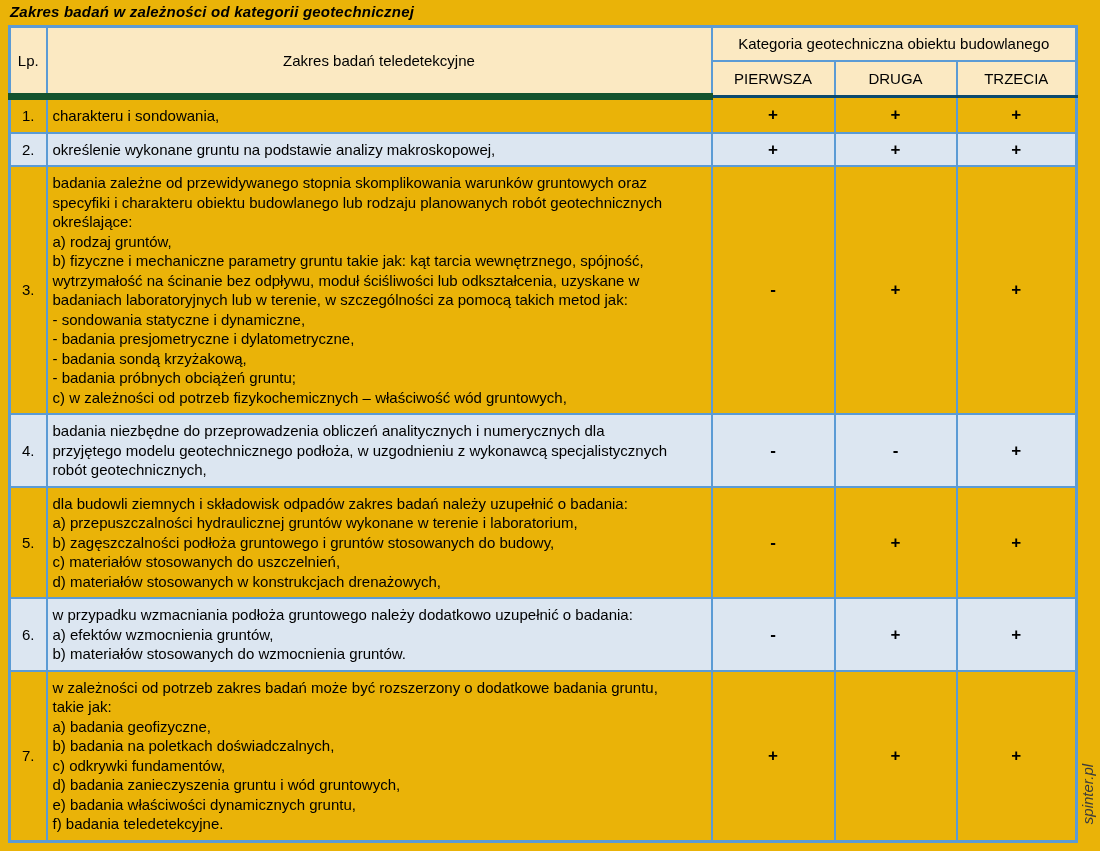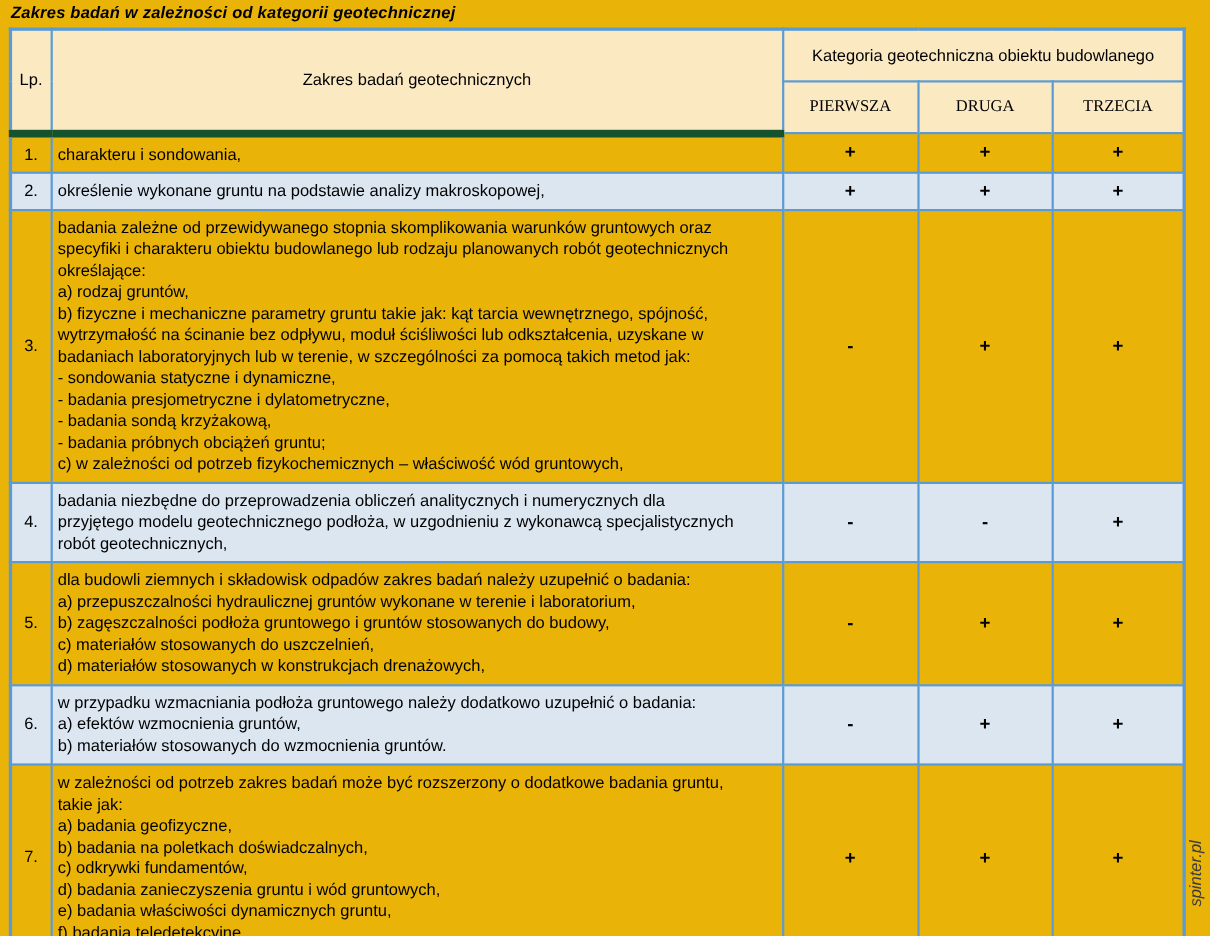--- a/index.html
+++ b/index.html
@@ -41,25 +41,25 @@
     box-sizing: border-box;
     font-weight: normal;
   }
   table.geo-table {
     border: 3px solid #5b9bd5;
   }
   thead th {
     background: #fbe9c2;
     text-align: center;
     vertical-align: middle;
-    padding: 14px 4px;
+    padding: 2px 4px;
   }
   thead tr.group-row { height: 34px; }
   thead tr.cat-row   { height: 36px; }
-  thead tr.cat-row th { border-bottom: 1px solid #0c4a6e; font-family: Liberation Serif, serif; }
+  thead tr.cat-row th { border-bottom: 3px solid #0c4a6e; }
   thead th.lp-h, thead th.scope-h { border-bottom: 7px solid #14532d; }
   tbody td {
     vertical-align: middle;
     padding: 6px 5px;
     line-height: 19.5px;
   }
   tbody td.lp-cell {
     text-align: center;
     padding: 6px 2px;
   }
@@ -100,21 +100,21 @@
     <colgroup>
       <col style="width:37px">
       <col style="width:665px">
       <col style="width:123px">
       <col style="width:122px">
       <col style="width:120px">
     </colgroup>
     <thead>
       <tr class="group-row">
         <th rowspan="2" class="lp-h">Lp.</th>
-        <th rowspan="2" class="scope-h">Zakres badań geotechnicznych</th>
+        <th rowspan="2" class="scope-h">Zakres badań teledetekcyjne</th>
         <th colspan="3" class="cat-h">Kategoria geotechniczna obiektu budowlanego</th>
       </tr>
       <tr class="cat-row" id="cat-row">
           <th class="cat-sub">PIERWSZA</th>
           <th class="cat-sub">DRUGA</th>
           <th class="cat-sub">TRZECIA</th>
         </tr>
     </thead>
     <tbody id="table-body">
         <tr>

